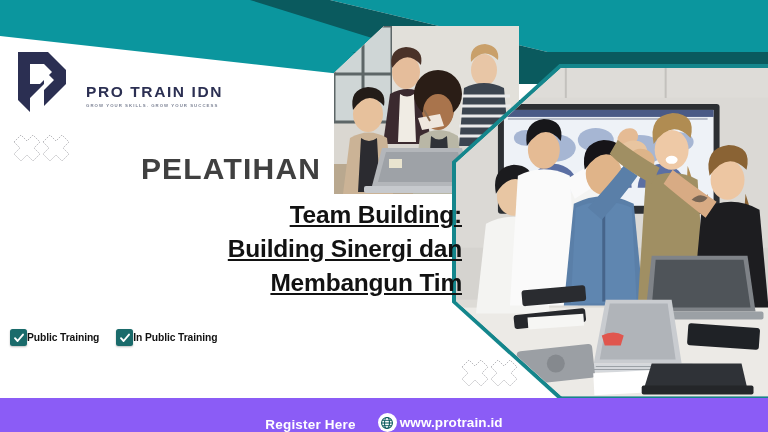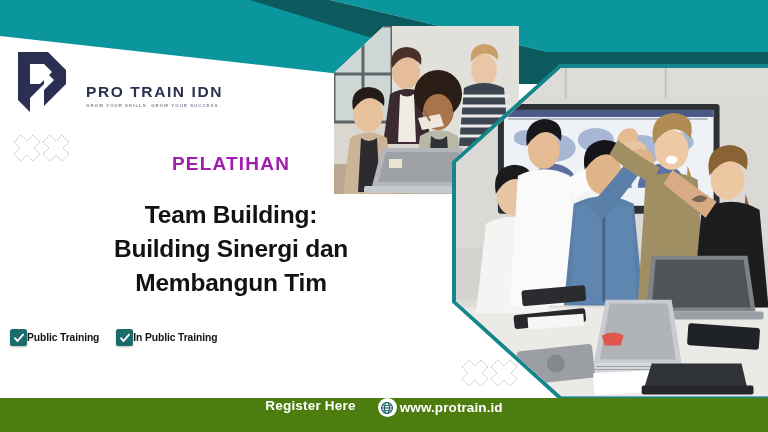--- a/index.html
+++ b/index.html
@@ -39,28 +39,28 @@
 
   
   .xdeco { position:absolute; display:flex; }
   .xdeco.left { left:12px; top:133px; }
   .xdeco.right { left:460px; top:358px; }
 
   
   .kicker {
     position:absolute; left:0; top:154px; width:462px;
     text-align:center;
-    font-size:19px; font-weight:bold; letter-spacing:1.2px;
-    color:#a21caf; line-height:1;
+    font-size:30px; font-weight:bold; letter-spacing:1.2px;
+    color:#404040; line-height:1;
   }
   .headline {
     position:absolute; left:0; top:198px; width:462px;
-    text-align:center;
+    text-align:right;
     font-size:24.5px; font-weight:bold; color:#121212;
-    line-height:1.38; letter-spacing:-0.2px;
+    line-height:1.38; letter-spacing:-0.2px;text-decoration:underline;
   }
   .headline div { white-space:nowrap; }
 
   
   .badges {
     position:absolute; left:10px; top:329px;
     display:flex; align-items:center; gap:17px;
   }
   .badge { display:flex; align-items:center; }
   .cbox {
@@ -91,22 +91,22 @@
     position:absolute; left:455.5px; top:67.5px; width:312.5px; height:329px;
     clip-path:polygon(34% 0%, 100% 0%, 100% 100%, 34% 100%, 0% 70.8%, 0% 29.2%);
     overflow:hidden;
     background:#cfcdc9;
   }
   .photo { position:absolute; inset:0; }
 
   
   .footer {
     position:absolute; left:0; bottom:0; width:768px; height:34px;
-    background:#4d7c0f;
-    display:flex; align-items:flex-start; justify-content:center; gap:22px;margin-top:36px;
+    background:#8b5cf6;
+    display:flex; align-items:flex-end; justify-content:center; gap:22px;margin-top:36px;
   }
   .footer-txt {
     font-size:13.5px; font-weight:bold; color:#ffffff; letter-spacing:0.2px;
   }
   .globe {
     width:19px; height:19px; border-radius:50%;
     background:#ffffff; display:flex; align-items:center; justify-content:center;
     flex:none;
   }
   .footer-url {

